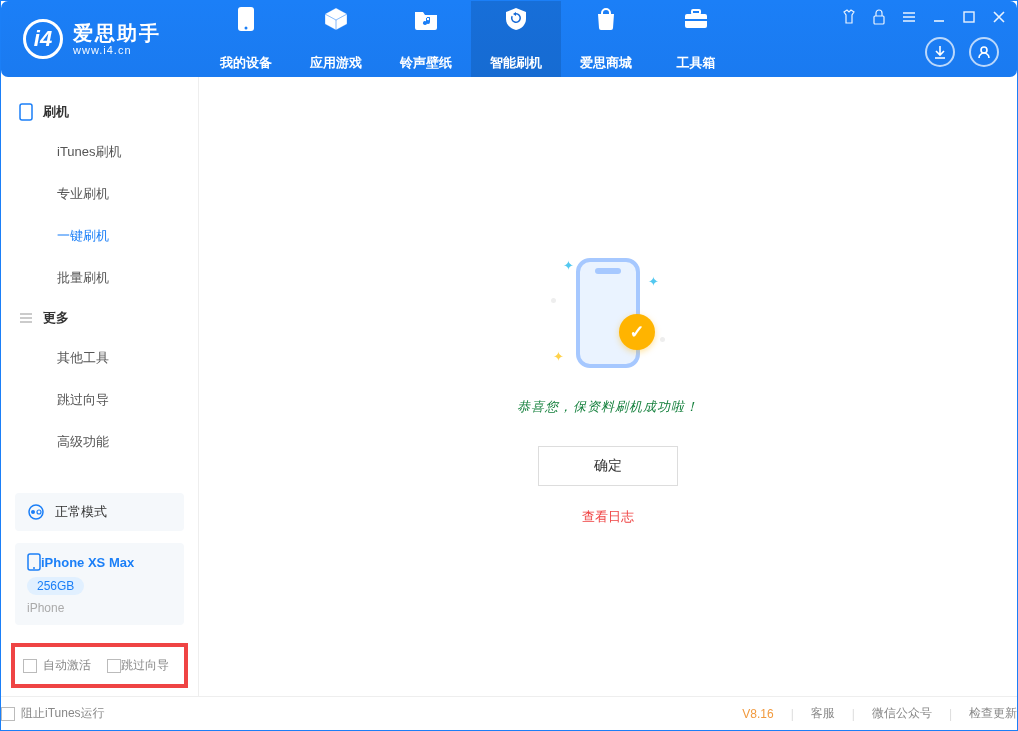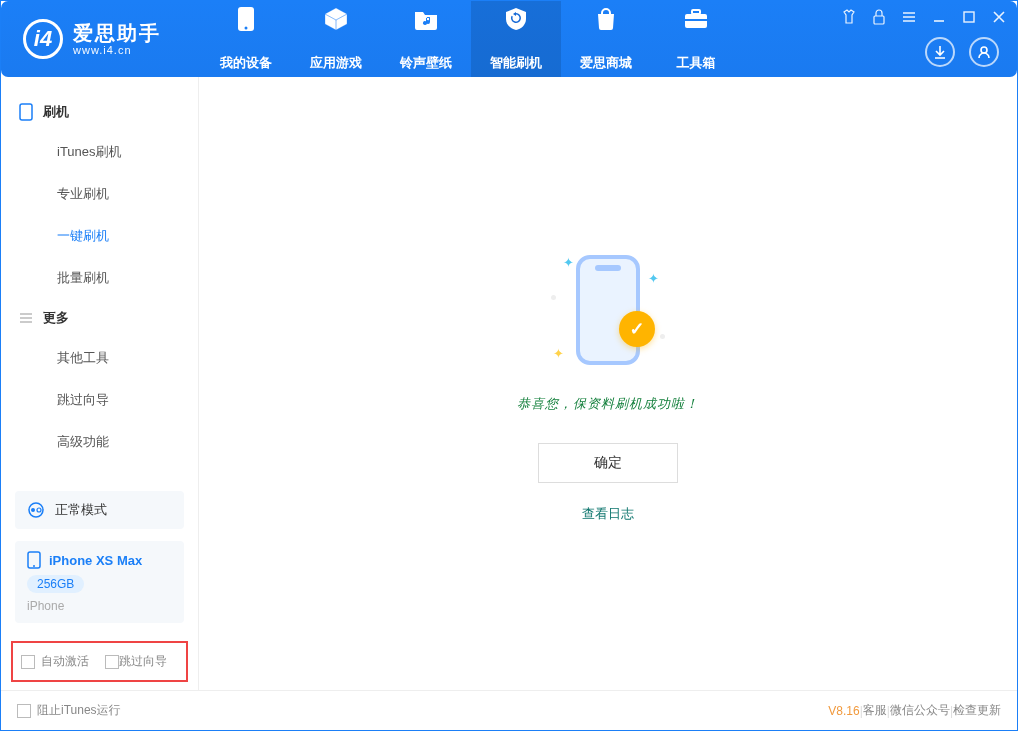--- a/index.html
+++ b/index.html
@@ -20,40 +20,40 @@
 .header-right { position:absolute; right:18px; top:36px; display:flex; gap:14px;}
 .circle-btn { width:30px; height:30px; border:2px solid rgba(255,255,255,.7); border-radius:50%; display:flex; align-items:center; justify-content:center; cursor:pointer; color:#fff;}
 .body { flex:1; display:flex; overflow:hidden;}
 .sidebar { width:198px; border-right:1px solid #eee; display:flex; flex-direction:column; padding-top:16px; font-size:13px; color:#333;}
 .side-section-header { display:flex; align-items:center; gap:10px; padding:10px 18px; font-weight:bold; color:#333;}
 .side-item { padding:12px 10px 12px 56px; color:#555; cursor:pointer; font-size:13px;}
 .side-item.active { color:#1b7ff7;}
 .side-spacer { flex:1;}
 .mode-card { margin:6px 14px; height:38px; background:#f5f8fb; border-radius:4px; display:flex; align-items:center; gap:10px; padding:0 12px; color:#333; font-size:13px;}
 .device-card { margin:6px 14px 10px; background:#f5f8fb; border-radius:4px; padding:10px 12px; font-size:13px;}
-.device-name { color:#1b7ff7; font-weight:bold; display:flex; align-items:center; gap:8px;}
+.device-name { color:#1b7ff7; font-weight:bold; display:flex; align-items:center; }
 .capacity-pill { display:inline-block; margin-top:6px; background:#e1f0ff; color:#1b7ff7; border-radius:10px; padding:2px 10px; font-size:12px;text-align:center;}
 .device-type { margin-top:6px; color:#aaa; font-size:12px;}
-.checkbox-row { border:2px solid #ef4444; margin:8px 10px 8px; padding:10px 8px; display:flex; gap:16px; align-items:center; font-size:12px; color:#888;}
+.checkbox-row { border:4px solid #ef4444; margin:8px 10px 8px; padding:10px 8px; display:flex; gap:16px; align-items:center; font-size:12px; color:#888;}
 .chk { width:14px; height:14px; border:1px solid #bbb; background:#fff; display:inline-block;}
 .content { flex:1; position:relative; display:flex; flex-direction:column; align-items:center; justify-content:center; gap:20px;}
 .success-illus { width:130px; height:130px; position:relative; display:flex; align-items:center; justify-content:center;}
 .phone-frame { width:64px; height:110px; border:4px solid #a6c8ff; border-radius:14px; background:#eaf3ff; position:relative;}
 .phone-frame::before { content:""; position:absolute; top:6px; left:50%; transform:translateX(-50%); width:26px; height:6px; background:#a6c8ff; border-radius:3px;}
 .check-badge { position:absolute; right:18px; bottom:28px; width:36px; height:36px; background:#ffb400; border-radius:50%; display:flex; align-items:center; justify-content:center; color:#fff; font-size:18px; font-weight:bold; box-shadow:0 2px 6px rgba(255,180,0,.4);}
 .sparkle { position:absolute; color:#53c8f0; font-size:13px;}
 .s1{top:10px;left:20px;} .s2{top:26px;right:14px;} .s3{bottom:14px;left:10px;color:#ffd24a;}
 .dot { position:absolute; width:5px; height:5px; border-radius:50%; background:#eee;}
 .d1{top:50px;left:8px;} .d2{bottom:36px;right:8px;}
 .success-text { font-size:13px; color:#15803d; letter-spacing:1px;font-style:italic;}
 .ok-btn { margin-top:10px; width:140px; height:40px; border:1px solid #ddd; background:#fff; font-size:14px; color:#333; cursor:pointer;}
-.log-link { margin-top:2px; font-size:13px; color:#0f766e; cursor:pointer;}
-.footer { height:40px; border-top:1px solid #eee; display:flex; align-items:center; padding:0 16px; font-size:12px; color:#888;}
+.log-link { margin-top:2px; font-size:13px; color:#ef4444; cursor:pointer;}
+.footer { height:34px; border-top:1px solid #eee; display:flex; align-items:center; padding:0 0; font-size:12px; color:#888;}
 .footer .chk-wrap { display:flex; align-items:center; gap:6px;}
-.footer-right { margin-left:auto; display:flex; align-items:center; gap:0;}
+.footer-right { margin-left:auto; display:flex; align-items:center; gap:17px;}
 .footer-sep { color:#ddd;}
 .version { color:#f19a3e;}
 svg { display:block; }
 </style>
 </head>
 <body>
 
 <div class="window">
 
   <div class="titlebar">

